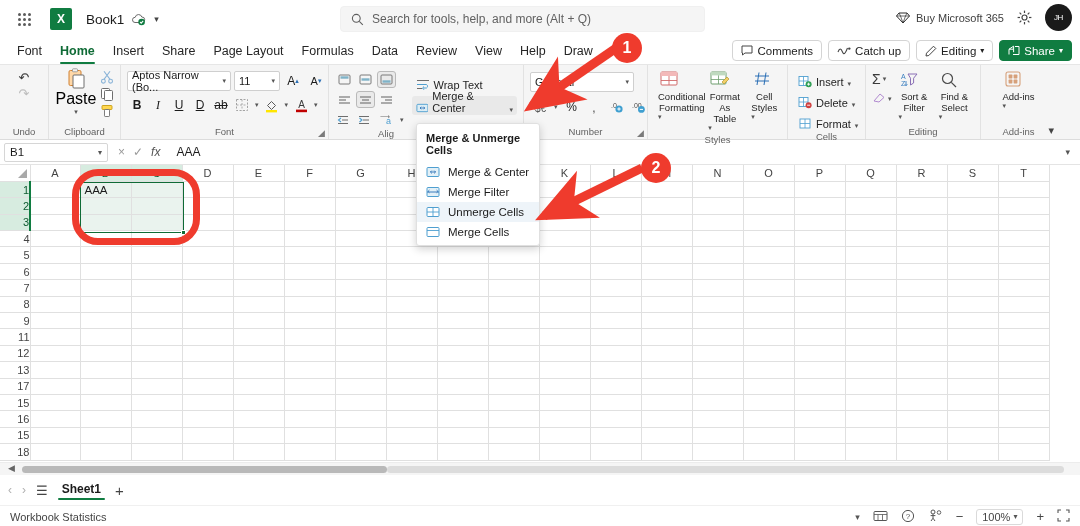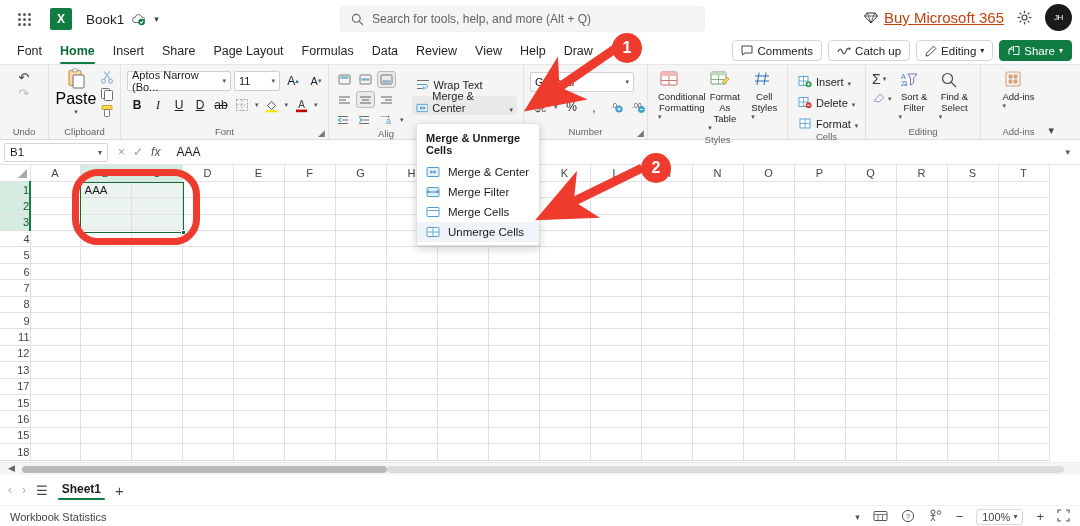--- a/index.html
+++ b/index.html
@@ -27,21 +27,21 @@
   .doc-title { font-size: 13.5px; color: #1b1b1b; margin-left: 14px; }
   .cloud-badge { margin-left: 7px; display: flex; align-items: center; }
   .chev { font-size: 9px; color: #444; margin-left: 8px; cursor: pointer; }
   .searchbox {
     position: absolute; left: 340px; top: 6px; width: 365px; height: 26px;
     background: #f5f5f5; border-radius: 4px; display: flex; align-items: center;
     padding: 0 10px; font-size: 12px; color: #5e5e5e; border: 1px solid #f0f0f0;
   }
   .searchbox .ph { margin-left: 8px; color: #616161; font-size: 12px; }
   .tb-right { position: absolute; right: 8px; top: 4px; display: flex; align-items: center; gap: 12px; }
-  .buy365 { display: flex; align-items: center; gap: 6px; font-size: 15px; color: #c2410c; cursor: pointer; text-decoration: underline; }
+  .buy365 { display: flex; align-items: center; gap: 6px; font-size: 11px; color: #404040; cursor: pointer; }
   .gear { cursor: pointer; display: flex; }
   .avatar {
     width: 27px; height: 27px; border-radius: 50%;
     background: #1a1a1a; color: #fff; font-size: 8px;
     display: flex; align-items: center; justify-content: center;
     overflow: hidden; letter-spacing: -0.5px;
   }
 
   
   .tabbar {
@@ -1187,34 +1187,34 @@
       <span>Merge &amp; Center</span>
     </div>
     <div class="dd-item">
       <svg width="14" height="12" viewBox="0 0 14 12">
         <rect x="1" y="1.5" width="12" height="9" rx="1" fill="#e3f0f7" stroke="#4f9fd0" stroke-width="1"></rect>
         <line x1="1" y1="6" x2="13" y2="6" stroke="#2b6fb5" stroke-width=".9"></line>
         <path d="M3.5 4L2 5.4 3.5 6.8M10.5 4L12 5.4l-1.5 1.4" fill="none" stroke="#2b6fb5" stroke-width=".8"></path>
       </svg>
       <span>Merge Filter</span>
     </div>
-    <div class="dd-item">
-      <svg width="14" height="12" viewBox="0 0 14 12">
-        <rect x="1" y="1.5" width="12" height="9" rx="1" fill="#fff" stroke="#4f9fd0" stroke-width="1"></rect>
-        <line x1="1" y1="4.5" x2="13" y2="4.5" stroke="#4f9fd0" stroke-width=".9"></line>
-      </svg>
-      <span>Merge Cells</span>
-    </div>
     <div class="dd-item hl">
       <svg width="14" height="12" viewBox="0 0 14 12">
         <rect x="1" y="1.5" width="12" height="9" rx="1" fill="#fff" stroke="#4f9fd0" stroke-width="1"></rect>
         <line x1="7" y1="1.5" x2="7" y2="10.5" stroke="#4f9fd0" stroke-width=".9"></line>
         <line x1="1" y1="6" x2="13" y2="6" stroke="#4f9fd0" stroke-width=".9"></line>
       </svg>
       <span>Unmerge Cells</span>
+    </div>
+    <div class="dd-item">
+      <svg width="14" height="12" viewBox="0 0 14 12">
+        <rect x="1" y="1.5" width="12" height="9" rx="1" fill="#fff" stroke="#4f9fd0" stroke-width="1"></rect>
+        <line x1="1" y1="4.5" x2="13" y2="4.5" stroke="#4f9fd0" stroke-width=".9"></line>
+      </svg>
+      <span>Merge Cells</span>
     </div>
   </div>
 
   <svg class="anno" style="left:518px; top:32px;" width="122" height="88" viewBox="0 0 122 88">
     <defs>
       <marker id="ah1" markerWidth="7" markerHeight="7" refX="5.5" refY="3.5" orient="auto">
         <path d="M0,0.6 L6.6,3.5 L0,6.4 L1.8,3.5 Z" fill="#ef3b2d"></path>
       </marker>
     </defs>
     <line x1="104" y1="12" x2="14" y2="74" stroke="#ef3b2d" stroke-width="9" marker-end="url(#ah1)" stroke-linecap="butt"></line>

